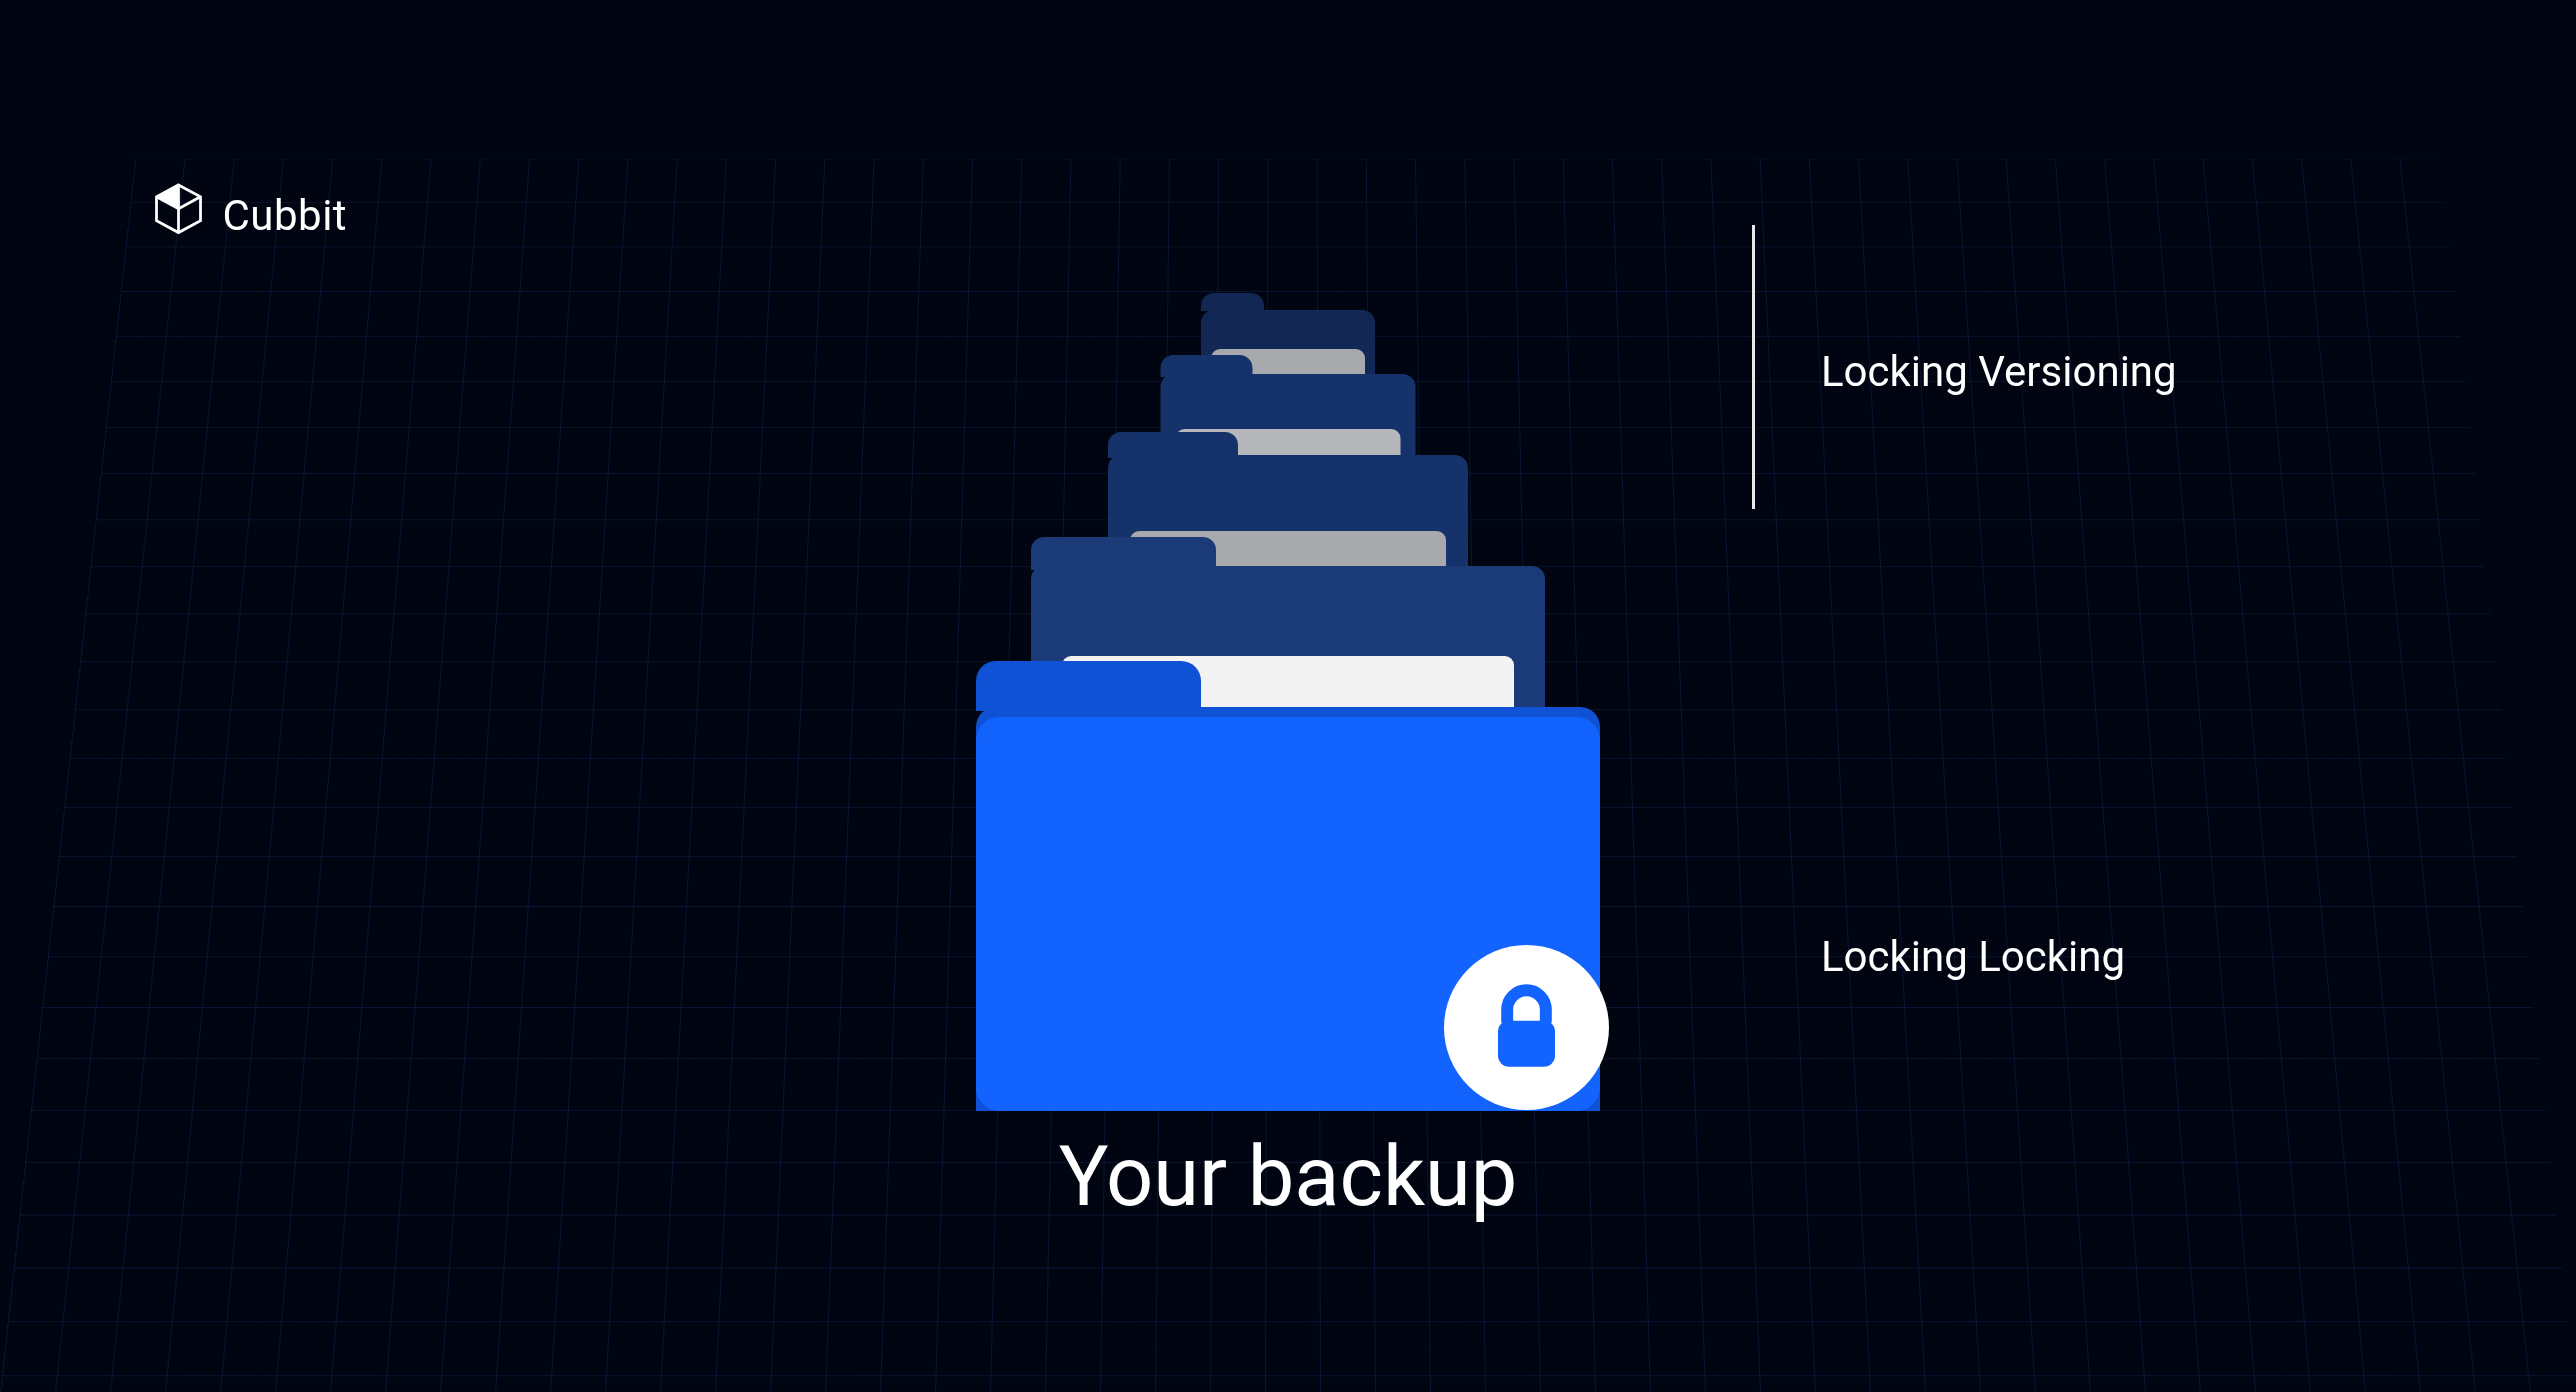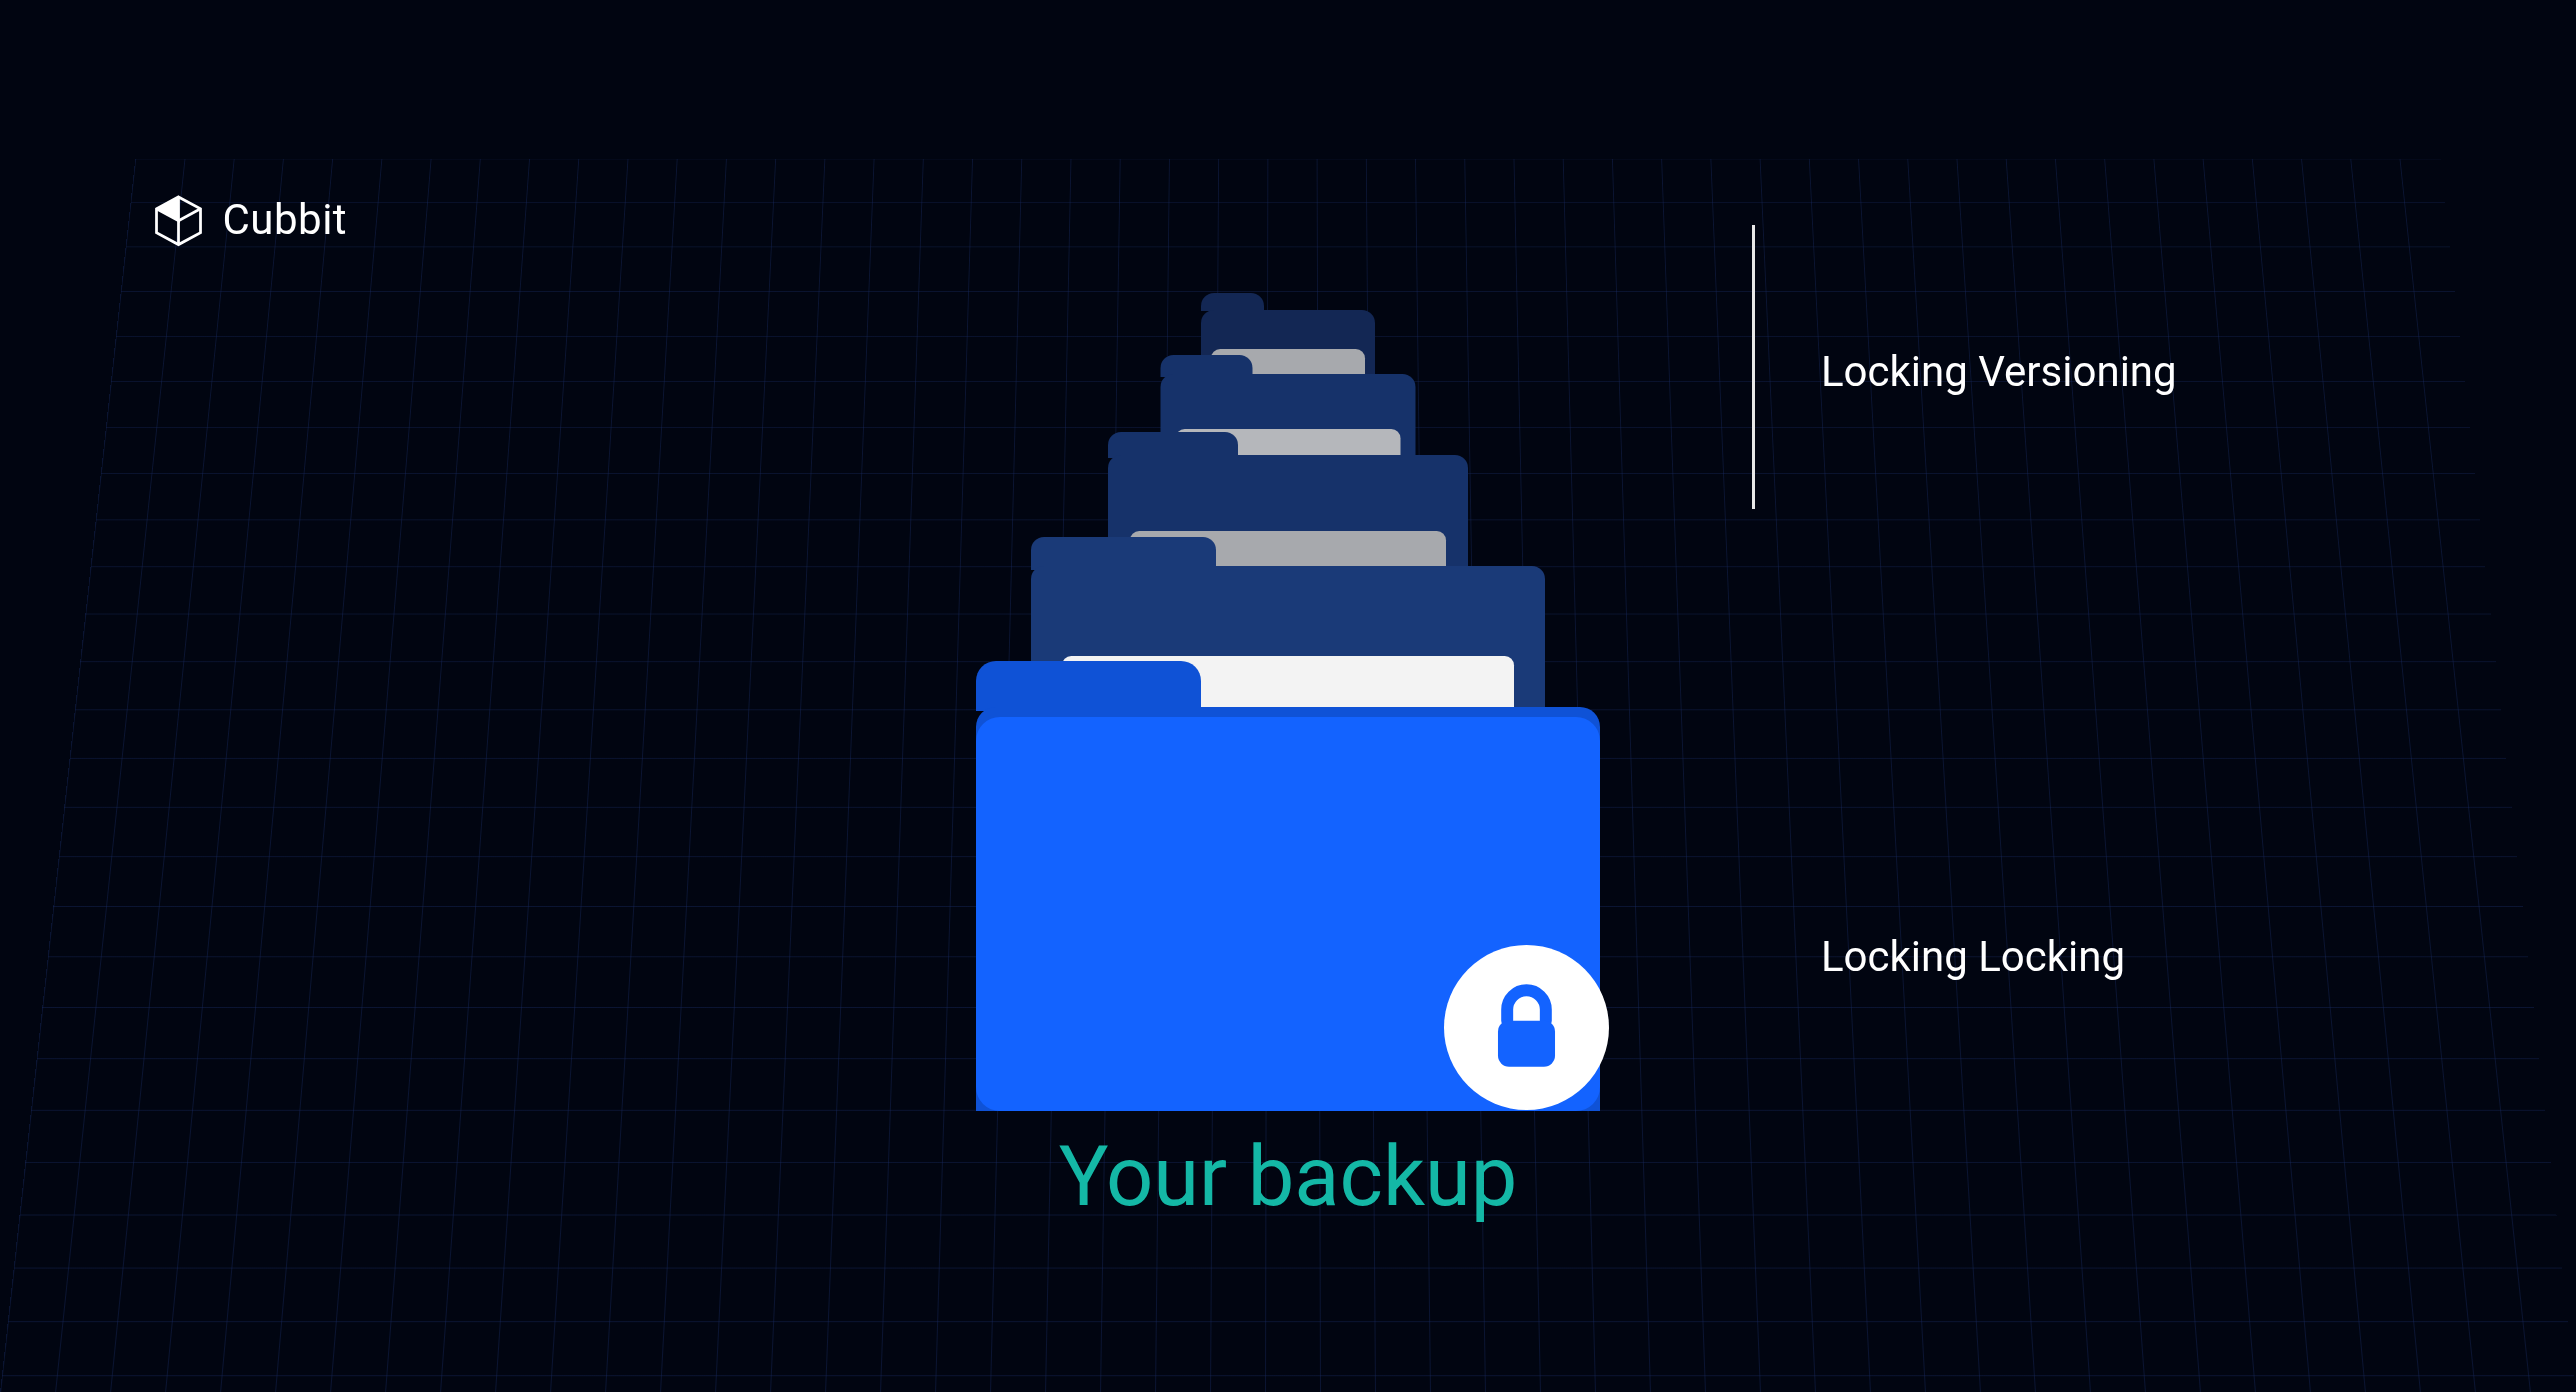--- a/index.html
+++ b/index.html
@@ -19,24 +19,23 @@
         linear-gradient(to bottom, rgba(28, 48, 110, 0.35) 0.9px, transparent 0.9px);
       background-size: 55px 55px;
       transform: perspective(1651px) rotateX(8deg);
       transform-origin: 50% 100%;
     }
     .logo {
       position: absolute;
       top: 183px;
       left: 151px;
       display: flex;
-      align-items: flex-start;
+      align-items: flex-end;
       gap: 16.5px;
       color: #fff;
-      margin-top: 12px;
     }
     .logo-text {
       font-size: 42px;
       font-weight: 400;
       letter-spacing: 0.5px;
     }
     .logo-icon svg { display: block; }
 
     .stage {
       position: absolute;
@@ -80,21 +79,21 @@
       left: 0;
       width: 100%;
       border-radius: 16.5px;
     }
 
     .label-main {
       position: absolute;
       top: 1128px;
       left: 50%;
       transform: translateX(-50%);
-      color: #14b8a6;
+      color: #ffffff;
       font-size: 83px;
       font-weight: 400;
       white-space: nowrap;
     }
 
     .side-line {
       position: absolute;
       background: #e8e8e8;
       width: 2.8px;
     }

